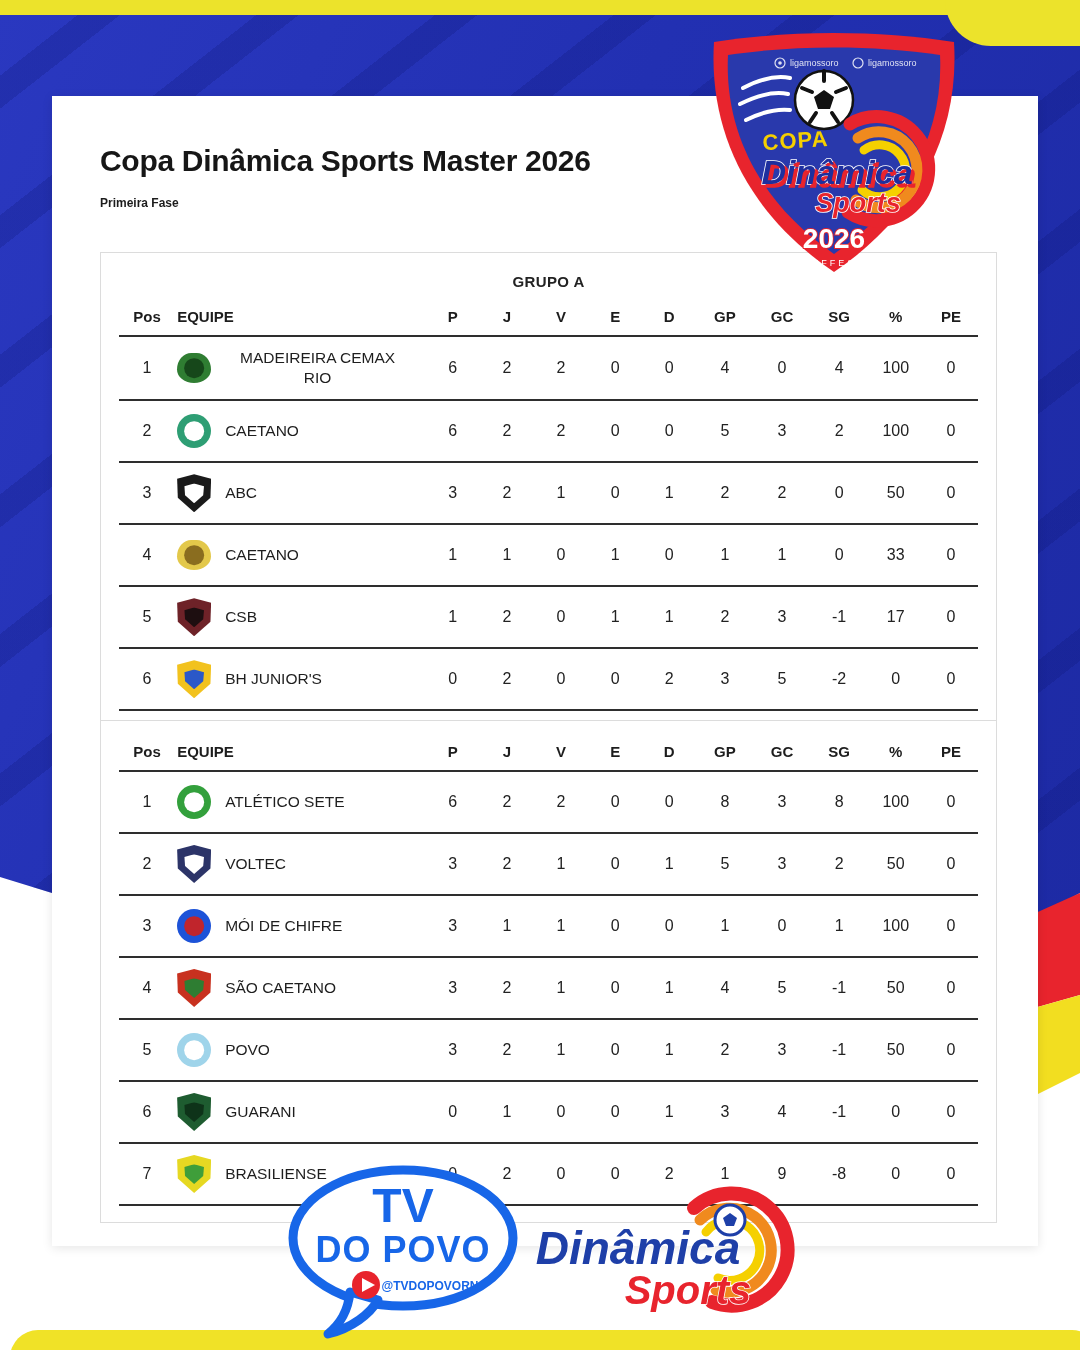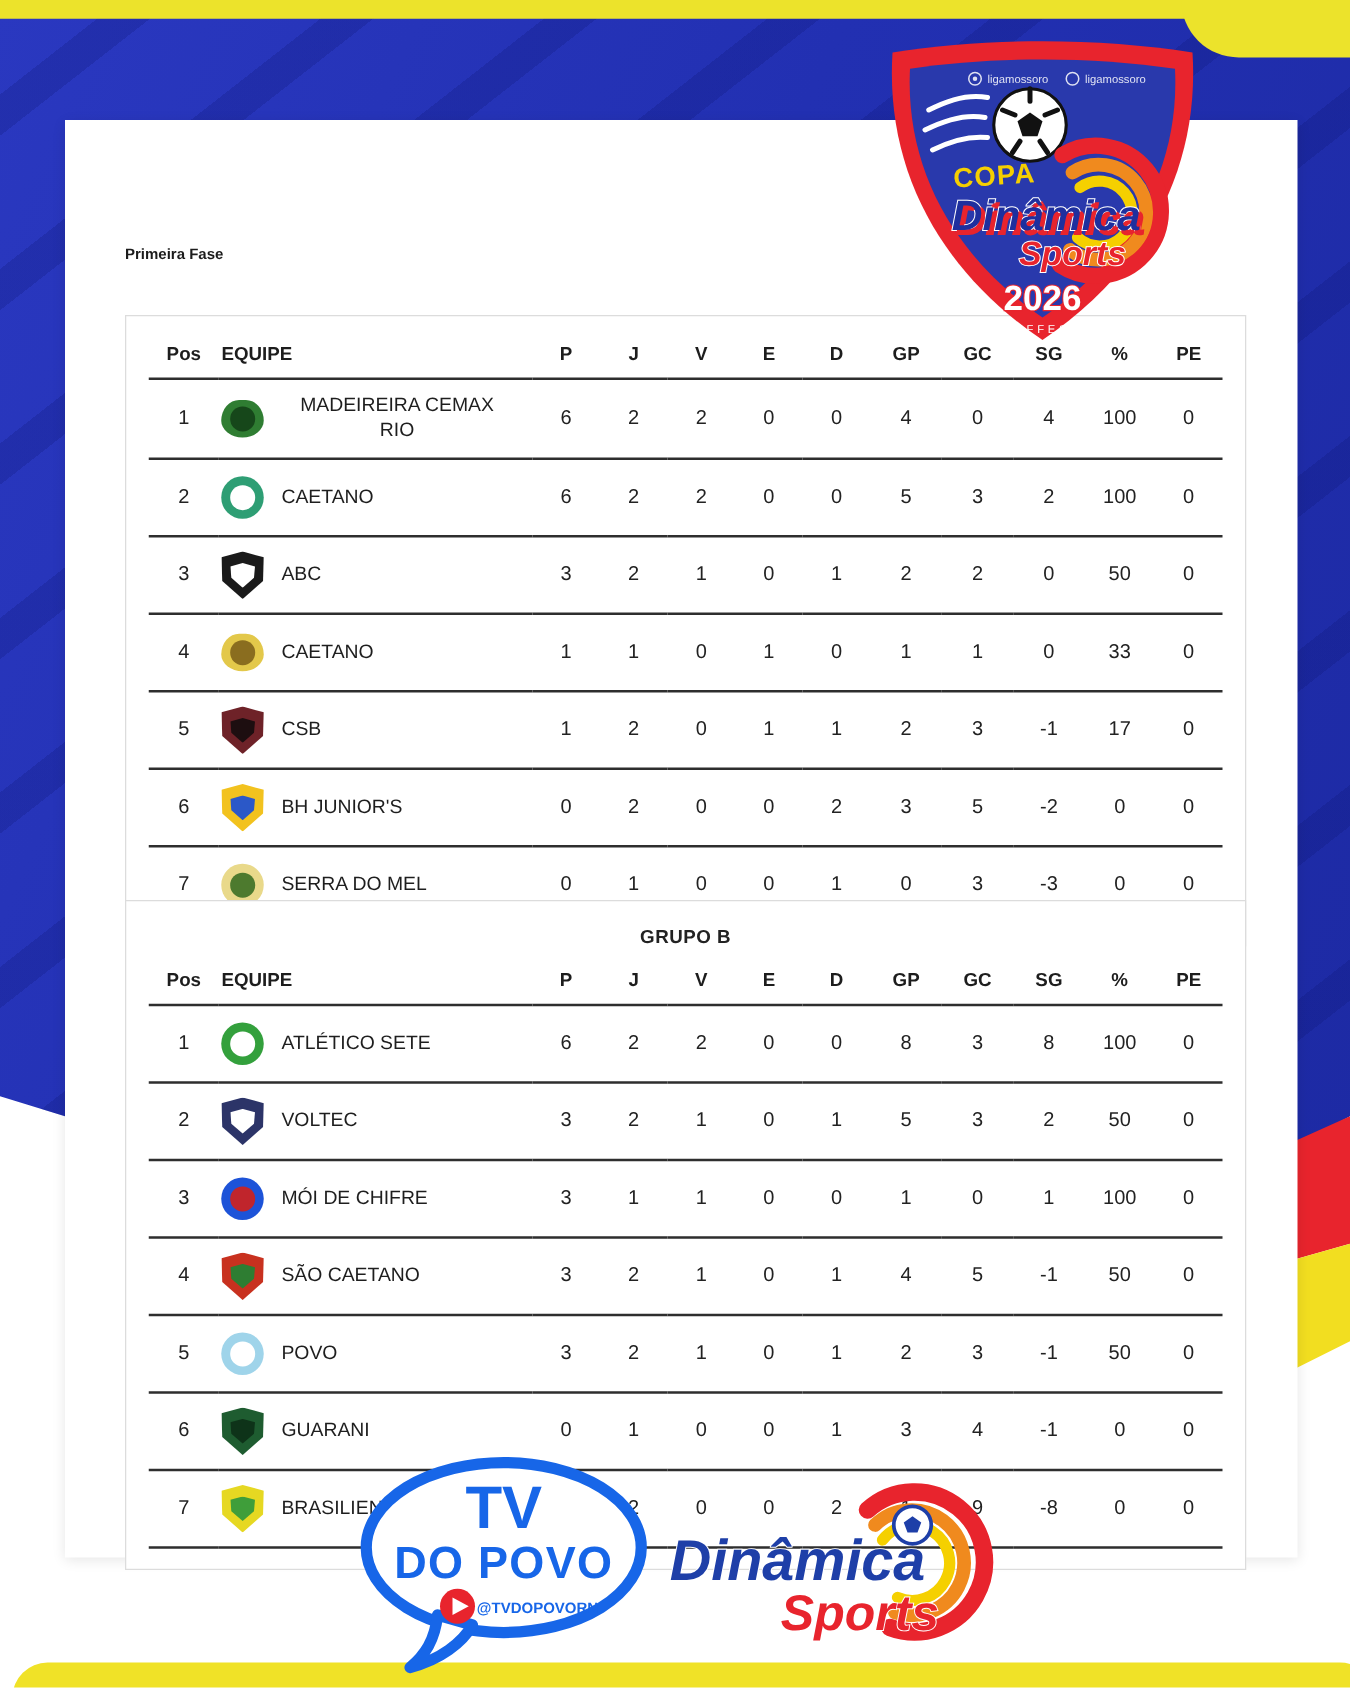--- a/index.html
+++ b/index.html
@@ -86,22 +86,24 @@
 <body>
 
 <div class="bg-blue"></div>
 <div class="band-red"></div>
 <div class="band-yellow"></div>
 <div class="top-strip"></div>
 <div class="top-strip-flare"></div>
 <div class="bottom-bar"></div>
 
 <div class="card">
+  <div class="page-title">Copa Dinâmica Sports Master 2026</div>
   <div class="page-subtitle">Primeira Fase</div>
   <div class="group-box a" id="group-a">
+      <div class="group-title">GRUPO A</div>
       <table class="standings">
         <colgroup>
           <col style="width: 56px;">
           <col style="width: 250px;">
           <col style="width: 54px;">
           <col style="width: 54px;">
           <col style="width: 54px;">
           <col style="width: 54px;">
           <col style="width: 54px;">
           <col style="width: 57px;">
@@ -278,21 +280,20 @@
             <td>0</td>
             <td>3</td>
             <td>-3</td>
             <td>0</td>
             <td>0</td>
           </tr>
         </tbody>
       </table>
     </div>
   <div class="group-box b" id="group-b">
-      <div class="group-title">GRUPO B</div>
       <table class="standings">
         <colgroup>
           <col style="width: 56px;">
           <col style="width: 250px;">
           <col style="width: 54px;">
           <col style="width: 54px;">
           <col style="width: 54px;">
           <col style="width: 54px;">
           <col style="width: 54px;">
           <col style="width: 57px;">

